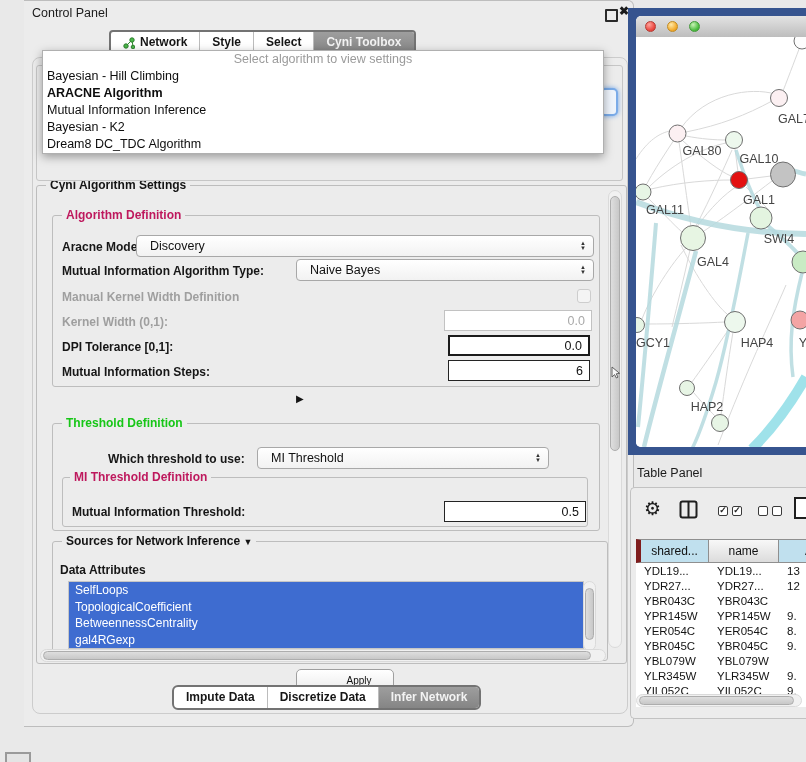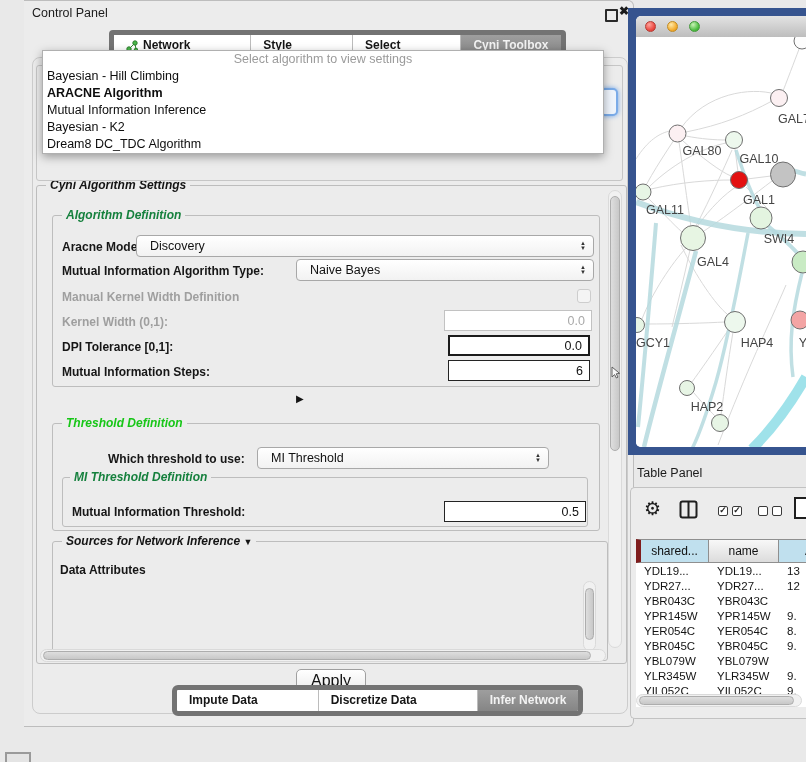--- a/index.html
+++ b/index.html
@@ -6,60 +6,60 @@
   #root{position:relative;width:806px;height:762px;background:#e9e9e9;overflow:hidden;
         font-family:"Liberation Sans",sans-serif;-webkit-font-smoothing:antialiased;}
   
   .cp-window{position:absolute;left:0;top:8;width:610px;height:727px;background:#ececec;
              border:1px solid #bdbdbd;border-left:none;border-radius:0 6px 6px 0;box-sizing:border-box;margin-left:24px;}
   .cp-title{position:absolute;left:8px;top:5px;font-size:12.5px;color:#1b1b1b;}
   .win-float{position:absolute;left:581px;top:8px;width:9px;height:9px;border:2px solid #2a2a2a;border-radius:1px;}
   .win-close{position:absolute;left:595px;top:3px;font-size:12px;font-weight:bold;color:#1a1a1a;}
   .inner-panel{position:absolute;left:8px;top:56px;width:594px;height:655px;border:1px solid #cccccc;border-radius:8px;}
   
-  .segstrip{position:absolute;display:flex;background:#fff;border:5px solid #737373;border-radius:4px;
-            overflow:hidden;height:21px;gap:48px;}
+  .segstrip{position:absolute;display:flex;background:#fff;border:2px solid #737373;border-radius:4px;
+            overflow:hidden;height:21px;}
   .seg{padding:0 12px;line-height:21px;font-size:12px;font-weight:bold;color:#161616;
        border-left:1px solid #bcbcbc;display:flex;align-items:center;gap:5px;white-space:nowrap;}
   .seg:first-child{border-left:none;}
   .seg.sel{background:linear-gradient(#9e9e9e,#858585);color:#f3f3f3;}
   
   .hidden-grp{position:absolute;left:12px;top:64px;width:585px;height:114px;border:1px solid #c6c6c6;border-radius:3px;z-index:1;}
   .combo-frag{position:absolute;left:576px;top:87px;width:18px;height:28px;border-radius:5px;background:#eef4fc;
               border:2px solid #7aabe8;box-shadow:0 0 5px #6ea3e8;z-index:2;box-sizing:border-box;}
   .popup{position:absolute;left:18px;top:49px;width:560px;background:#ffffff;border:1px solid #b0b0b0;
          box-shadow:0 3px 9px rgba(0,0,0,.35);z-index:3;}
   .popup-ph{height:17px;line-height:17px;text-align:center;color:#9b9b9b;font-size:12.5px;}
   .popup-item{height:17px;line-height:17px;padding-left:4px;font-size:12.5px;color:#0d0d0d;white-space:nowrap;}
   .popup-item.bold{font-weight:bold;}
   
   .grp{position:absolute;border:1px solid #bdbdbd;border-radius:3px;}
-  .grp-title{position:absolute;background:#ececec;padding:0 4px;font-size:12px;font-weight:bold;color:#141414;line-height:13px;white-space:nowrap;font-style:italic;}
-  .t-blue{color:#15803d;} .t-green{color:#17c617;}
+  .grp-title{position:absolute;background:#ececec;padding:0 4px;font-size:12px;font-weight:bold;color:#141414;line-height:13px;white-space:nowrap;}
+  .t-blue{color:#be185d;} .t-green{color:#17c617;}
   .lbl{position:absolute;font-size:12px;font-weight:bold;color:#161616;white-space:nowrap;}
   .lbl.dis{color:#9f9f9f;}
   .combo{position:absolute;background:linear-gradient(#ffffff,#f2f2f2);border:1px solid #a8a8a8;border-radius:4px;
          display:flex;align-items:center;justify-content:space-between;padding:0 7px 0 13px;
          font-size:12.5px;color:#111;height:22px;box-sizing:border-box;}
   .spin{display:flex;flex-direction:column;font-size:6px;line-height:5px;color:#333;}
   .fld{position:absolute;background:#fff;border:1px solid #c2c2c2;font-size:12.5px;color:#111;
        padding:0 6px;display:flex;align-items:center;justify-content:flex-end;box-sizing:border-box;height:21px;}
   .fld.dis{color:#a9a9a9;}
   .fld.focus{border:2px solid #1b1b1b;}
   .fld.strong{border:1.5px solid #242424;}
   .chk{position:absolute;width:14px;height:14px;border:1px solid #cdcdcd;border-radius:3px;background:#f4f4f4;box-sizing:border-box;}
   .tri{font-size:10px;color:#141414;}
   .attr-list{position:absolute;background:#fff;border:1px solid #c6c6c6;overflow:hidden;}
   .attr-item{height:16.5px;line-height:16.5px;background:#3e6cd0;color:#fff;font-size:12px;padding-left:6px;}
   
   .sb{position:absolute;background:#f1f1f1;border:1px solid #dadada;border-radius:7px;box-sizing:border-box;}
   .sb .thumb{position:absolute;background:linear-gradient(90deg,#dedede,#c8c8c8);border:1px solid #adadad;border-radius:6px;box-sizing:border-box;}
   .sb.h .thumb{background:linear-gradient(#dedede,#c8c8c8);}
   .btn{position:absolute;background:linear-gradient(#ffffff,#ebebeb);border:1px solid #9f9f9f;border-radius:5px;
-       font-size:16px;color:#111;display:flex;align-items:center;justify-content:center;}
+       font-size:10px;color:#111;display:flex;align-items:center;justify-content:center;padding-left:28px;}
   .mini-icon{position:absolute;left:5px;top:752px;width:22px;height:14px;border:2px solid #9a9a9a;background:#e4e4e4;}
   
   .net-frame{position:absolute;left:628px;top:8px;width:178px;height:447px;background:#36548f;}
   .net-window{position:absolute;left:8px;top:8px;width:170px;height:431px;background:#fff;border-radius:5px 0 0 5px;overflow:hidden;}
   .net-titlebar{position:absolute;left:0;top:0;right:0;height:21px;background:linear-gradient(#e3e3e3,#bdbdbd);
                 border-bottom:1px solid #949494;border-radius:5px 0 0 0;}
   .light{position:absolute;top:5px;width:11px;height:11px;border-radius:50%;box-sizing:border-box;}
   .light.red{left:9px;background:radial-gradient(circle at 35% 30%,#ffa39b,#ea4840 65%,#cf372f);border:1px solid #b23c35;}
   .light.yellow{left:31px;background:radial-gradient(circle at 35% 30%,#ffe9a8,#f3ab2d 65%,#d98f1c);border:1px solid #c08a22;}
   .light.green{left:53px;background:radial-gradient(circle at 35% 30%,#c8f2b5,#4cbd40 65%,#3aa02f);border:1px solid #44993a;}
@@ -186,20 +186,26 @@
     <div class="grp-title t-blue" style="left:46px;top:470px;">MI Threshold Definition</div>
     <div class="lbl" style="left:48px;top:504px;">Mutual Information Threshold:</div>
     <div class="fld strong" style="left:420px;top:500px;width:142px;">0.5</div>
 
     <div class="grp" style="left:28px;top:540px;width:554px;height:118px;"></div>
     <div class="grp-title" style="left:38px;top:534px;">
       <span>Sources for Network Inference</span>
       <span class="tri" style="font-size:9px;">▼</span>
     </div>
     <div class="lbl" style="left:36px;top:562px;">Data Attributes</div>
+    <div class="attr-list" id="attrList" style="left:44px;top:580px;width:514px;height:66px;">
+        <div class="attr-item">SelfLoops</div>
+        <div class="attr-item">TopologicalCoefficient</div>
+        <div class="attr-item">BetweennessCentrality</div>
+        <div class="attr-item">gal4RGexp</div>
+      </div>
     <div class="sb" style="left:559px;top:580px;width:13px;height:70px;">
       <div class="thumb" style="left:1px;top:6px;width:9px;height:52px;"></div>
     </div>
 
     <div class="sb" style="left:584px;top:189px;width:14px;height:458px;">
       <div class="thumb" style="left:1px;top:5px;width:10px;height:255px;"></div>
     </div>
     <div class="sb h" style="left:16px;top:648px;width:566px;height:13px;">
       <div class="thumb" style="left:2px;top:1px;width:548px;height:9px;"></div>
     </div>

